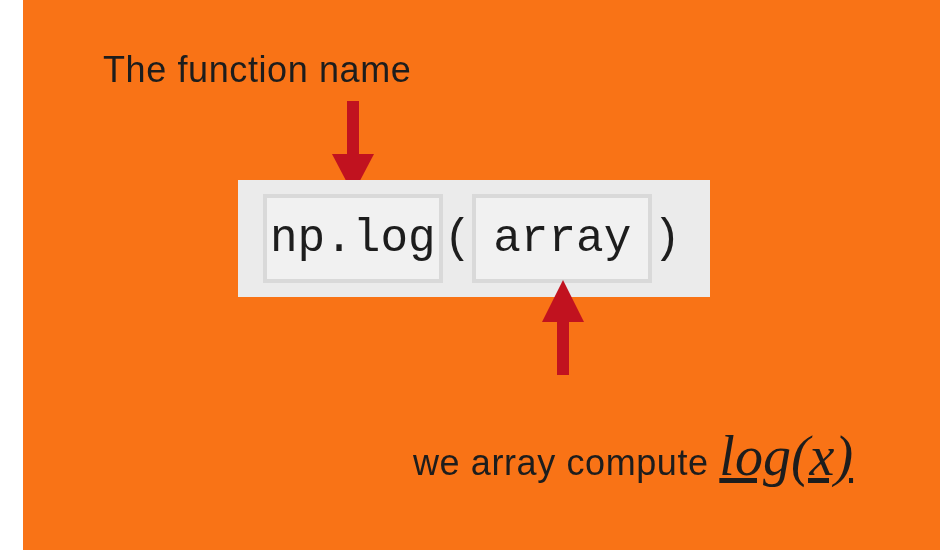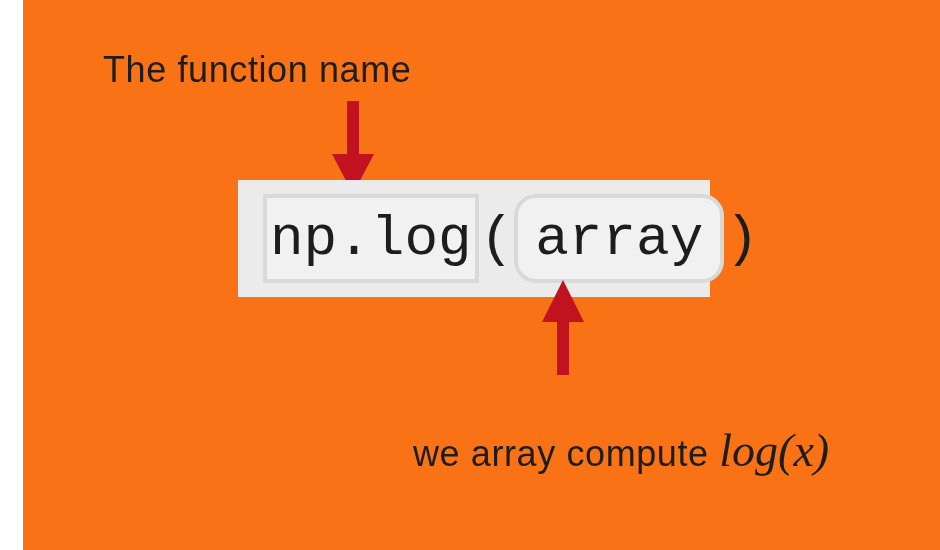--- a/index.html
+++ b/index.html
@@ -31,56 +31,57 @@
     line-height: 44px;
   }
   .label-bottom {
     left: 390px;
     top: 378px;
     line-height: 50px;
   }
   .math {
     font-family: "Liberation Serif", "DejaVu Serif", serif;
     font-style: italic;
-    font-size: 46px;
+    font-size: 56px;
     letter-spacing: 0;
     line-height: 1;
+    text-decoration: underline;
   }
 
   
   .arrow { position: absolute; }
   .arrow polygon, .arrow rect { fill: var(--accent-red, #C1121F); }
   .arrow-down { left: 309px; top: 101px; }
   .arrow-up   { left: 519px; top: 280px; }
 
   
   .code-block {
     position: absolute;
     left: 215px;
     top: 180px;
     width: 472px;
     height: 117px;
     background: var(--code-block-bg, #EBEBEB);
     display: flex;
     align-items: center;
     padding-left: 25px;
     font-family: "Liberation Mono", "DejaVu Sans Mono", monospace;
-    font-size: 56px;
+    font-size: 46px;
     color: var(--text, #1d1d1d);
   }
   .code-box {
     display: flex;
     align-items: center;
     justify-content: center;
     height: 89px;
     border: 4px solid var(--code-box-border, #D9D9D9);
     background: var(--code-box-bg, #F1F1F1);
     padding: 0 3px;
   }
-  .code-box.array-box { padding: 4px 17px; border-radius: 22px; }
+  .code-box.array-box { padding: 4px 17px; }
   .paren {
     display: inline-block;
     margin: 0 1px;
   }
 </style>
 </head>
 <body>
 
 <div class="canvas">
 

